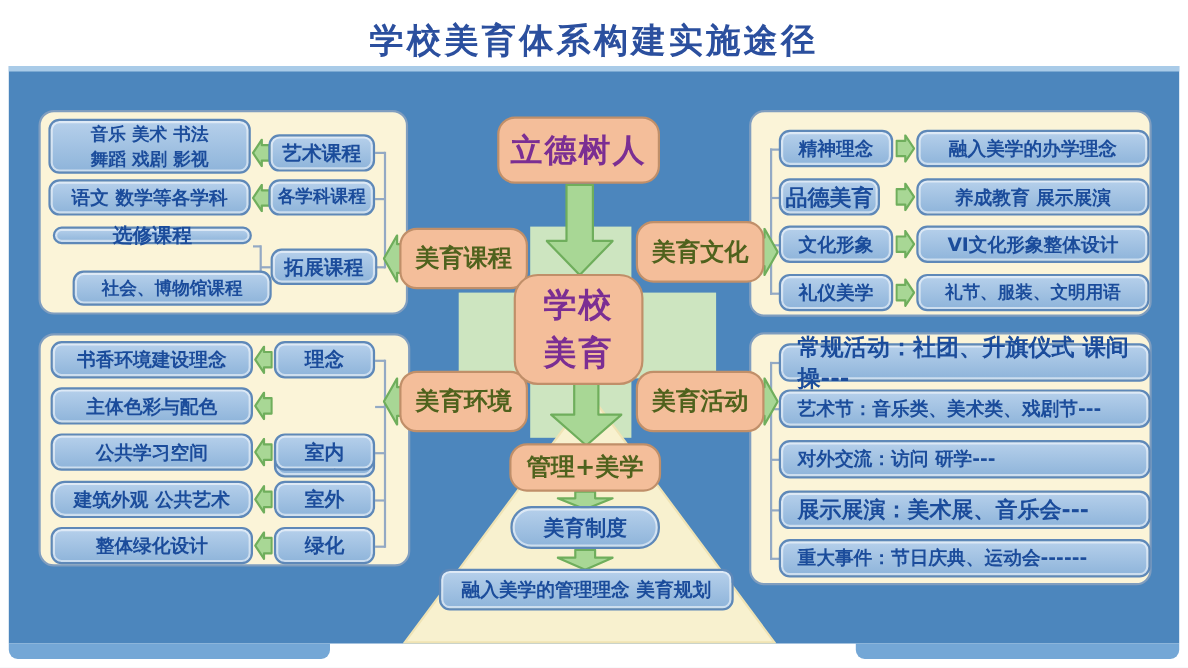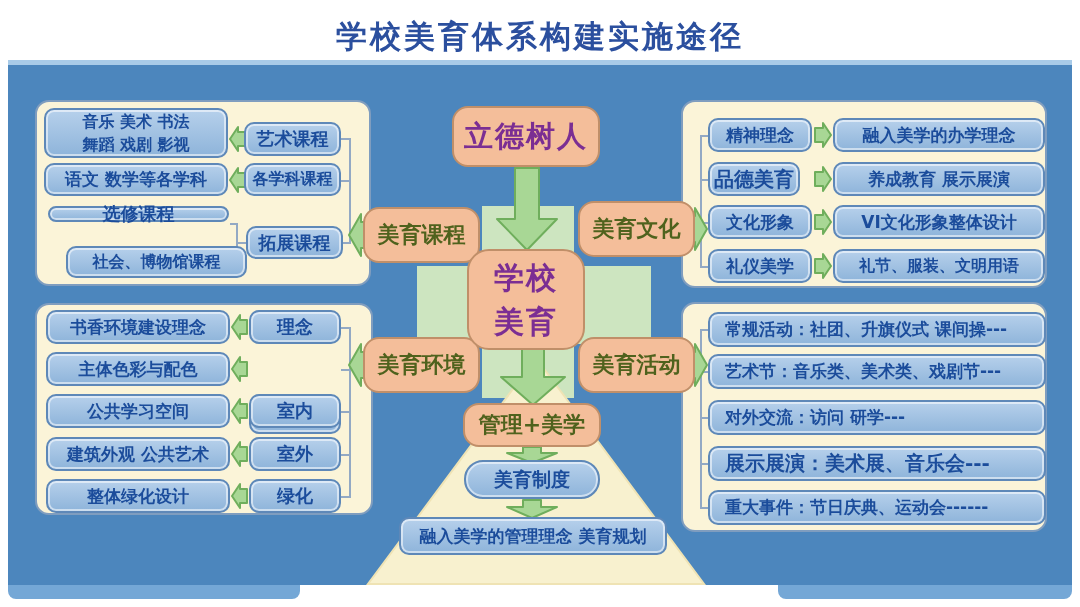--- a/index.html
+++ b/index.html
@@ -162,26 +162,26 @@
   <div class="abs bbox" style="left:833px;top:205px;width:212px;height:34px;font-size:17px;">VI文化形象整体设计</div>
   <div class="abs bbox" style="left:708px;top:249px;width:104px;height:34px;font-size:17px;">礼仪美学</div>
   <div class="abs bbox" style="left:833px;top:249px;width:212px;height:34px;font-size:16px;">礼节、服装、文明用语</div>
 
   <div class="abs bbox" style="left:46px;top:310px;width:184px;height:34px;font-size:17px;">书香环境建设理念</div>
   <div class="abs bbox" style="left:249px;top:310px;width:92px;height:34px;font-size:18px;">理念</div>
   <div class="abs bbox" style="left:46px;top:352px;width:184px;height:34px;font-size:17px;">主体色彩与配色</div>
   <div class="abs bbox" style="left:249px;top:352px;width:92px;height:34px;font-size:18px;margin-top:48px;">色彩</div>
   <div class="abs bbox" style="left:46px;top:394px;width:184px;height:34px;font-size:17px;">公共学习空间</div>
   <div class="abs bbox" style="left:249px;top:394px;width:92px;height:34px;font-size:18px;">室内</div>
-  <div class="abs bbox" style="left:46px;top:437px;width:184px;height:34px;font-size:17px;">建筑外观 公共艺术</div>
+  <div class="abs bbox" style="left:46px;top:437px;width:184px;height:34px;font-size:17px;border-radius:13px;">建筑外观 公共艺术</div>
   <div class="abs bbox" style="left:249px;top:437px;width:92px;height:34px;font-size:18px;">室外</div>
   <div class="abs bbox" style="left:46px;top:479px;width:184px;height:34px;font-size:17px;">整体绿化设计</div>
   <div class="abs bbox" style="left:249px;top:479px;width:92px;height:34px;font-size:18px;">绿化</div>
 
-  <div class="abs bbox left-align" style="left:708px;top:312px;width:338px;height:35px;font-size:17px;">常规活动：社团、升旗仪式  课间操---</div>
+  <div class="abs bbox left-align" style="left:708px;top:312px;width:338px;height:35px;font-size:21px;">常规活动：社团、升旗仪式  课间操---</div>
   <div class="abs bbox left-align" style="left:708px;top:354px;width:338px;height:35px;font-size:17px;">艺术节：音乐类、美术类、戏剧节---</div>
   <div class="abs bbox left-align" style="left:708px;top:400px;width:338px;height:35px;font-size:17px;">对外交流：访问 研学---</div>
   <div class="abs bbox left-align" style="left:708px;top:446px;width:338px;height:35px;font-size:20px;">展示展演：美术展、音乐会---</div>
   <div class="abs bbox left-align" style="left:708px;top:490px;width:338px;height:35px;font-size:17px;">重大事件：节日庆典、运动会------</div>
 
   <div class="abs bbox" style="left:464px;top:460px;width:136px;height:39px;font-size:19px;border-radius:19px;">美育制度</div>
   <div class="abs bbox" style="left:399px;top:517px;width:268px;height:38px;font-size:17px;">融入美学的管理理念  美育规划</div>
 
   <div class="abs sbox r16 purple" style="left:452px;top:106px;width:148px;height:61px;font-size:29px;letter-spacing:2px;">立德树人</div>
   <div class="abs sbox r16 olive" style="left:363px;top:207px;width:117px;height:56px;font-size:22px;">美育课程</div>

